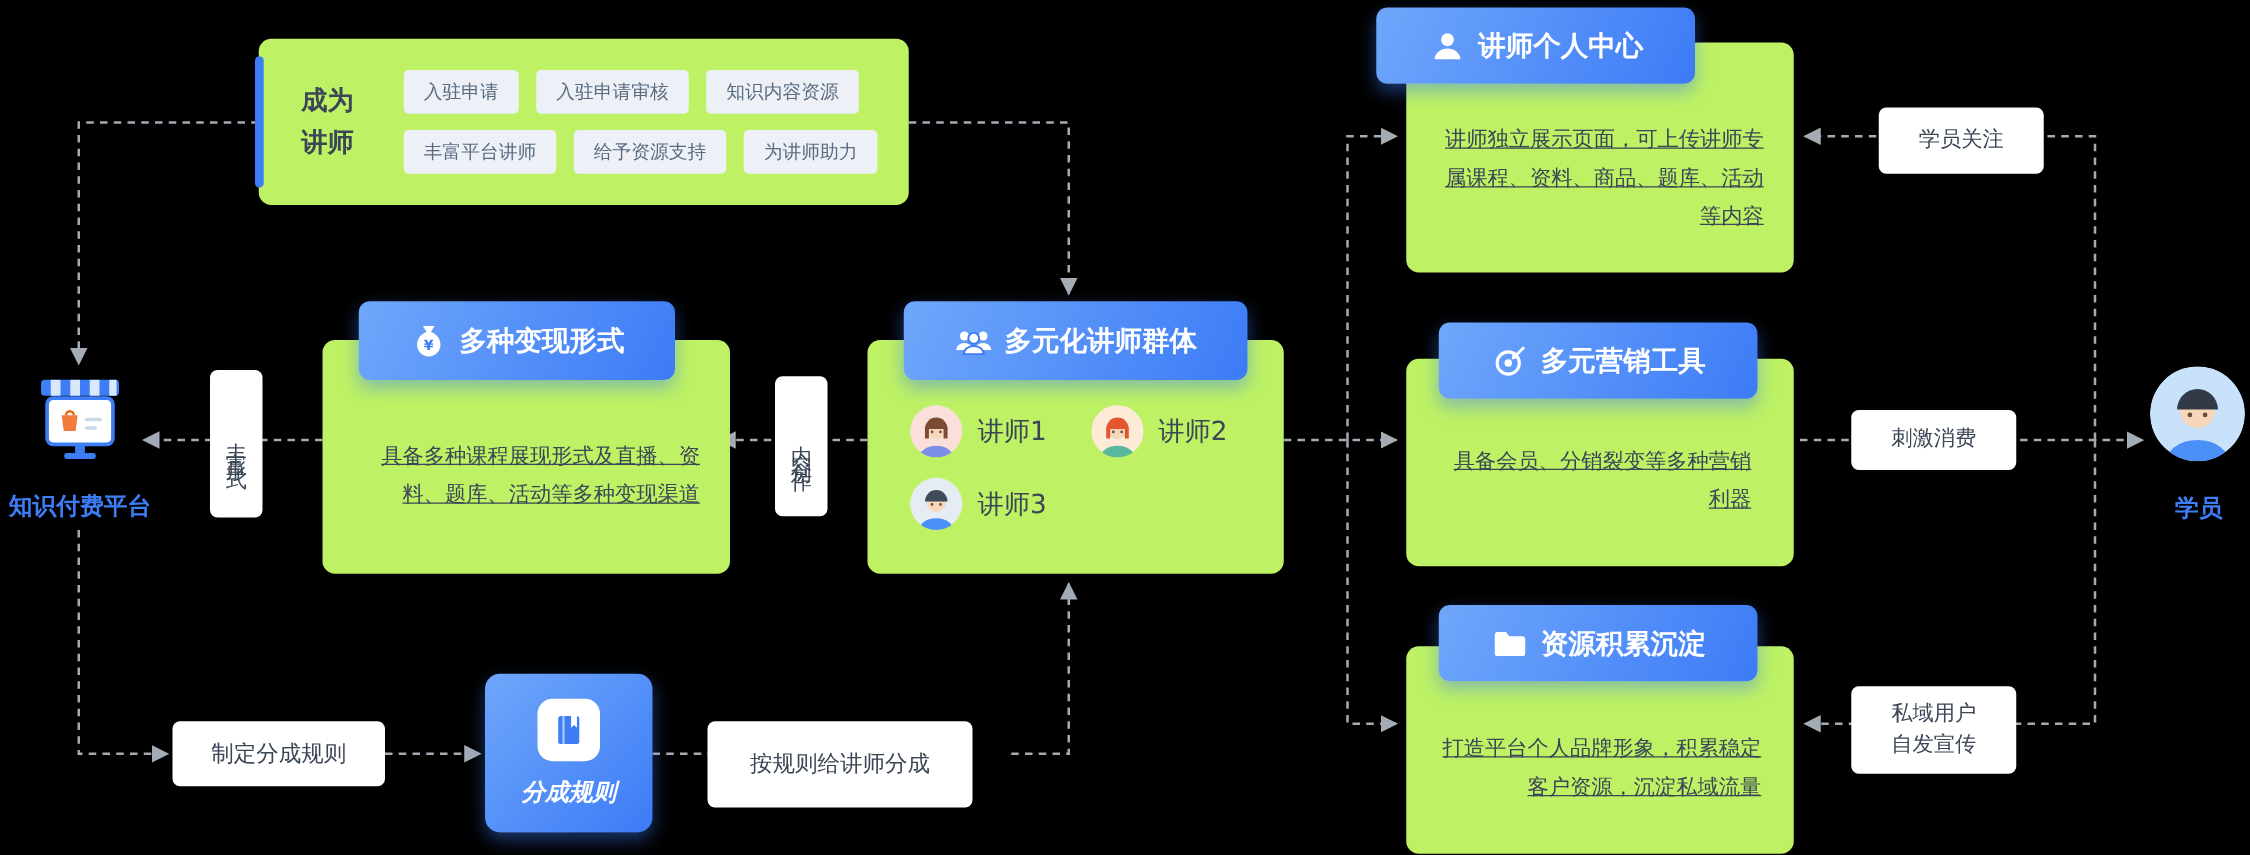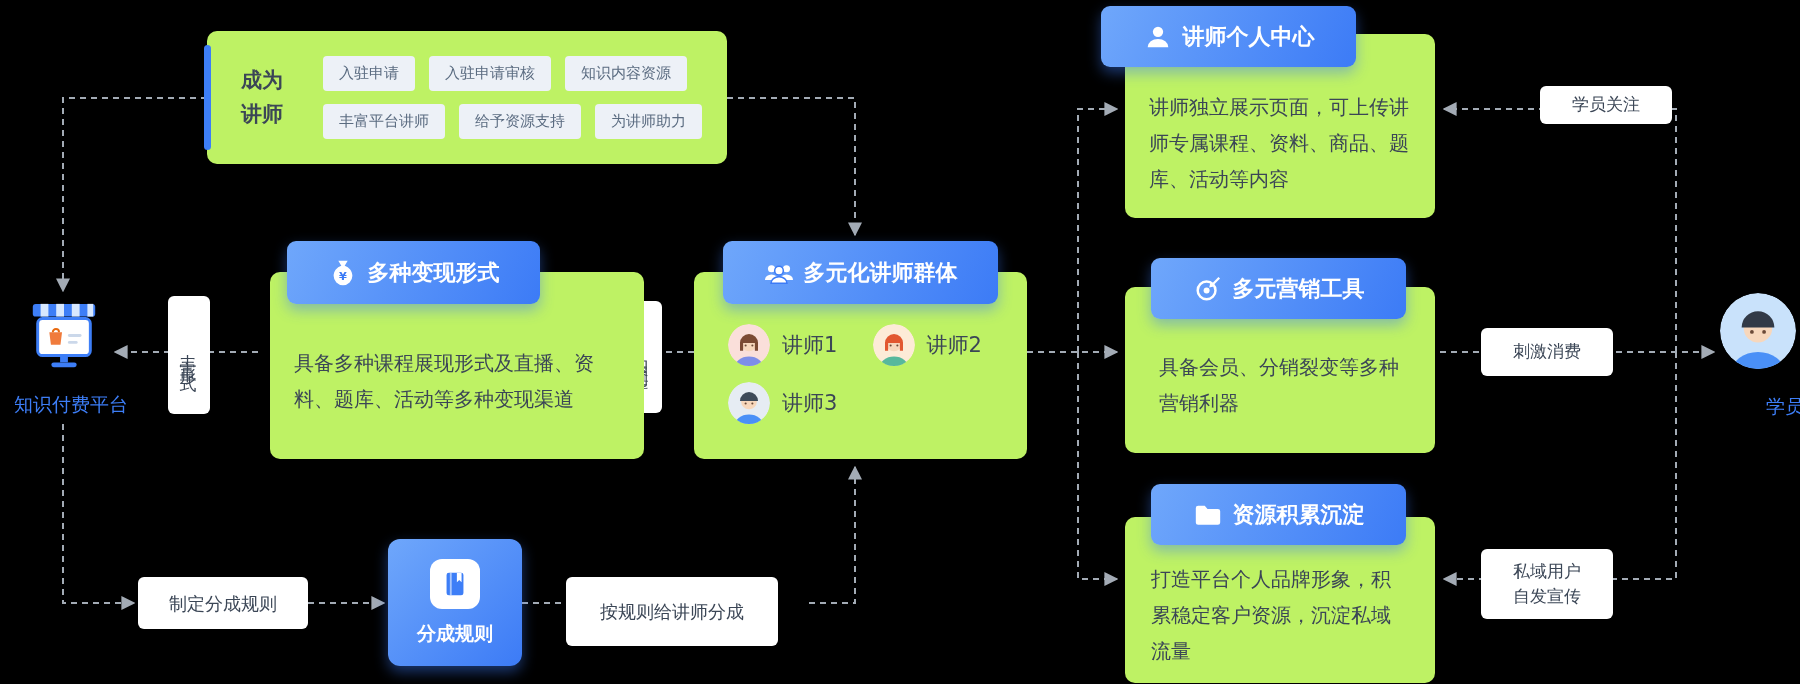--- a/index.html
+++ b/index.html
@@ -15,21 +15,21 @@
   .card{background:#bef264;border-radius:10px}
   .hdr{
     display:flex;align-items:center;justify-content:center;gap:10px;
     background:linear-gradient(115deg,var(--gradient-start,#6FA7FB),var(--gradient-end,#3C7BF6));
     border-radius:9px;color:#fff;font-weight:700;font-size:22px;z-index:3;
     box-shadow:0 6px 14px rgba(60,123,246,.45);
   }
   .hdr svg{width:30px;height:30px;flex:0 0 auto}
   .body-text{
     width:100%;height:100%;display:flex;align-items:center;justify-content:center;
-    text-align:left;color:var(--text-dark,#3B4656);font-size:20px;line-height:1.8;
+    text-align:right;color:var(--text-dark,#3B4656);font-size:17px;line-height:1.8;text-decoration:underline;
   }
   .vlabel{background:#fff;border-radius:6px;color:var(--text-dark,#3B4656);font-size:17px;
     display:flex;align-items:center;justify-content:center}
   .vlabel span{writing-mode:vertical-rl;letter-spacing:7px}
   .hlabel{background:#fff;border-radius:6px;color:var(--text-dark,#3B4656);font-size:17px;
     display:flex;align-items:center;justify-content:center;text-align:center;line-height:1.5}
   .hlabel-lg{font-size:18px}
   .become{left:207px;top:31px;width:520px;height:133px;display:flex;align-items:center;padding-left:34px}
   .accent-bar{position:absolute;left:-3px;top:14px;width:7px;height:105px;background:var(--accent,#3D7EF7);border-radius:4px}
   .become-title{width:58px;font-size:21px;font-weight:700;color:var(--text-dark,#3B4656);line-height:1.6;word-break:break-all}
@@ -42,26 +42,27 @@
   .avatar{display:inline-block;line-height:0}
   .avatar svg{display:block;width:42px;height:42px}
   .av-skin{fill:#F7D7BC}
   .av-eye{fill:#6B4A38}
   .av1 .av-bg{fill:#FADFDA}.av1 .av-hair{fill:#7B4A33}.av1 .av-shirt{fill:#7D8EE8}
   .av2 .av-bg{fill:#FDEBD7}.av2 .av-hair{fill:#E2572F}.av2 .av-shirt{fill:#57B89C}
   .av3 .av-bg{fill:#E6ECF3}.av3 .av-hair{fill:#3E4A59}.av3 .av-shirt{fill:#4A90F7}.av3 .av-side{display:none}
   .av4 .av-bg{fill:#FBF2D8}.av4 .av-hair{fill:#9A6332}.av4 .av-shirt{fill:#E8A13F}
   .av-student .av-bg{fill:#C9E2FB}.av-student .av-hair{fill:#323A47}.av-student .av-shirt{fill:#4A90F7}
   .av-student svg{width:76px;height:76px}
-  .endpoint-label{font-size:19px;font-weight:400;color:var(--accent,#3D7EF7);text-align:right}
+  .endpoint-label{font-size:19px;font-weight:700;color:var(--accent,#3D7EF7);text-align:center}
   .rules-card{
     left:388px;top:539px;width:134px;height:127px;border-radius:12px;
     background:linear-gradient(135deg,var(--gradient-start,#6FA7FB),var(--gradient-end,#3C7BF6));
     display:flex;flex-direction:column;align-items:center;justify-content:center;gap:12px;
     box-shadow:0 6px 14px rgba(60,123,246,.45);
+    font-style:italic;
   }
   .rules-icon{width:50px;height:50px;background:#fff;border-radius:12px;display:flex;align-items:center;justify-content:center}
   .rules-icon svg{width:30px;height:30px}
   .rules-title{color:#fff;font-weight:700;font-size:19px}
 </style>
 </head>
 <body>
 
 <svg width="0" height="0" style="position:absolute" aria-hidden="true">
   <defs>
@@ -131,21 +132,21 @@
   </div>
 </div>
 
 <div class="node vlabel" style="left:168px;top:296px;width:42px;height:118px">
   <span>丰富形式</span>
 </div>
 <div class="node vlabel" style="left:620px;top:301px;width:42px;height:112px">
   <span>内容创作</span>
 </div>
 
-<div class="node card" style="left:258px;top:272px;width:374px;height:187px;margin-left:12px;">
+<div class="node card" style="left:258px;top:272px;width:326px;height:187px;">
   <div class="body-text" style="padding:40px 24px 10px">具备多种课程展现形式及直播、资料、题库、活动等多种变现渠道</div>
 </div>
 <div class="node hdr" style="left:287px;top:241px;width:253px;height:63px">
   <svg viewBox="0 0 32 32">
     <path d="M11 3h10l-3.2 5.2C22.6 9.8 26 14 26 19a10 10 0 0 1-20 0c0-5 3.4-9.2 8.2-10.8Z" fill="#fff"></path>
     <text x="16" y="23.5" text-anchor="middle" font-size="12" font-weight="bold" style="fill:var(--gradient-end,#3C7BF6)">¥</text>
   </svg>
   <span>多种变现形式</span>
 </div>
 
@@ -244,21 +245,21 @@
 <div class="node card" style="left:1125px;top:517px;width:310px;height:166px">
   <div class="body-text" style="padding:40px 26px 10px">打造平台个人品牌形象，积累稳定客户资源，沉淀私域流量</div>
 </div>
 <div class="node hdr" style="left:1151px;top:484px;width:255px;height:61px">
   <svg viewBox="0 0 32 32">
     <path d="M3 8.5A2.5 2.5 0 0 1 5.5 6h7l3 3.5h11A2.5 2.5 0 0 1 29 12v12a2.5 2.5 0 0 1-2.5 2.5h-21A2.5 2.5 0 0 1 3 24Z" fill="#fff"></path>
   </svg>
   <span>资源积累沉淀</span>
 </div>
 
-<div class="node hlabel" style="left:1540px;top:86px;width:132px;height:38px">
+<div class="node hlabel" style="left:1503px;top:86px;width:132px;height:53px">
   <span>学员关注</span>
 </div>
 <div class="node hlabel" style="left:1481px;top:328px;width:132px;height:48px">
   <span>刺激消费</span>
 </div>
 <div class="node hlabel" style="left:1481px;top:549px;width:132px;height:70px">
   <span style="display:inline-block;width:80px">私域用户自发宣传</span>
 </div>
 
 <div class="node" style="left:1720px;top:293px;width:76px;height:76px">

